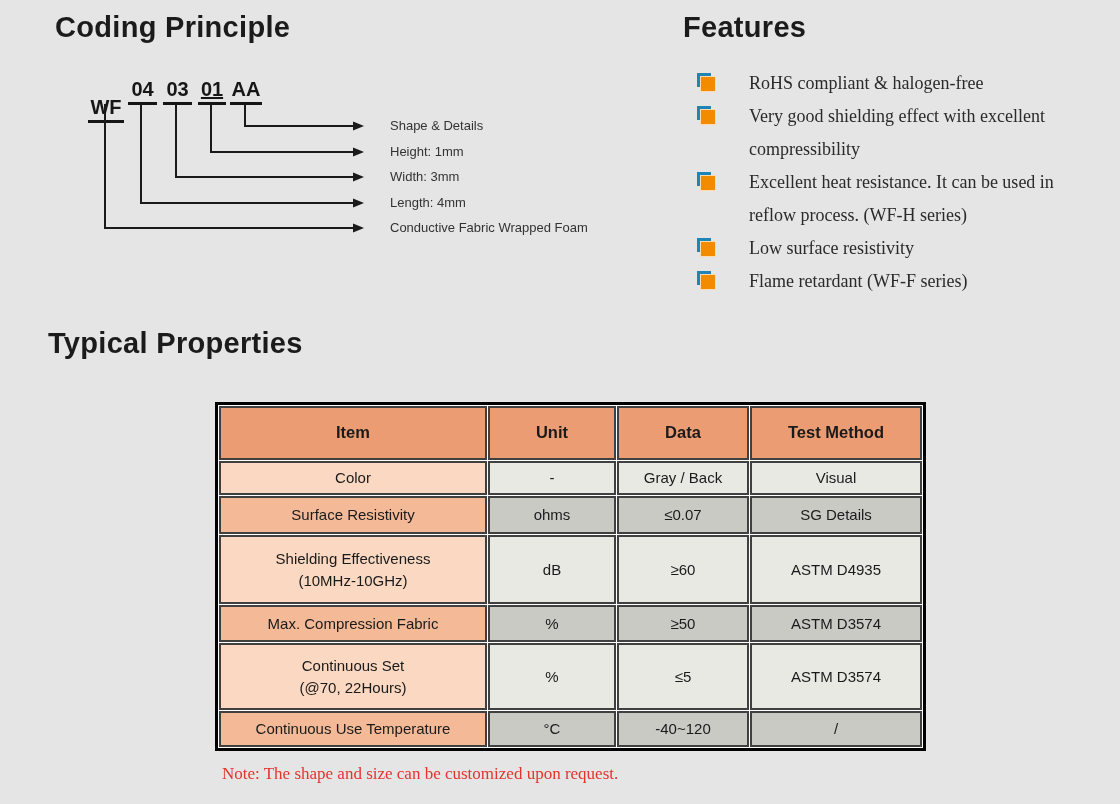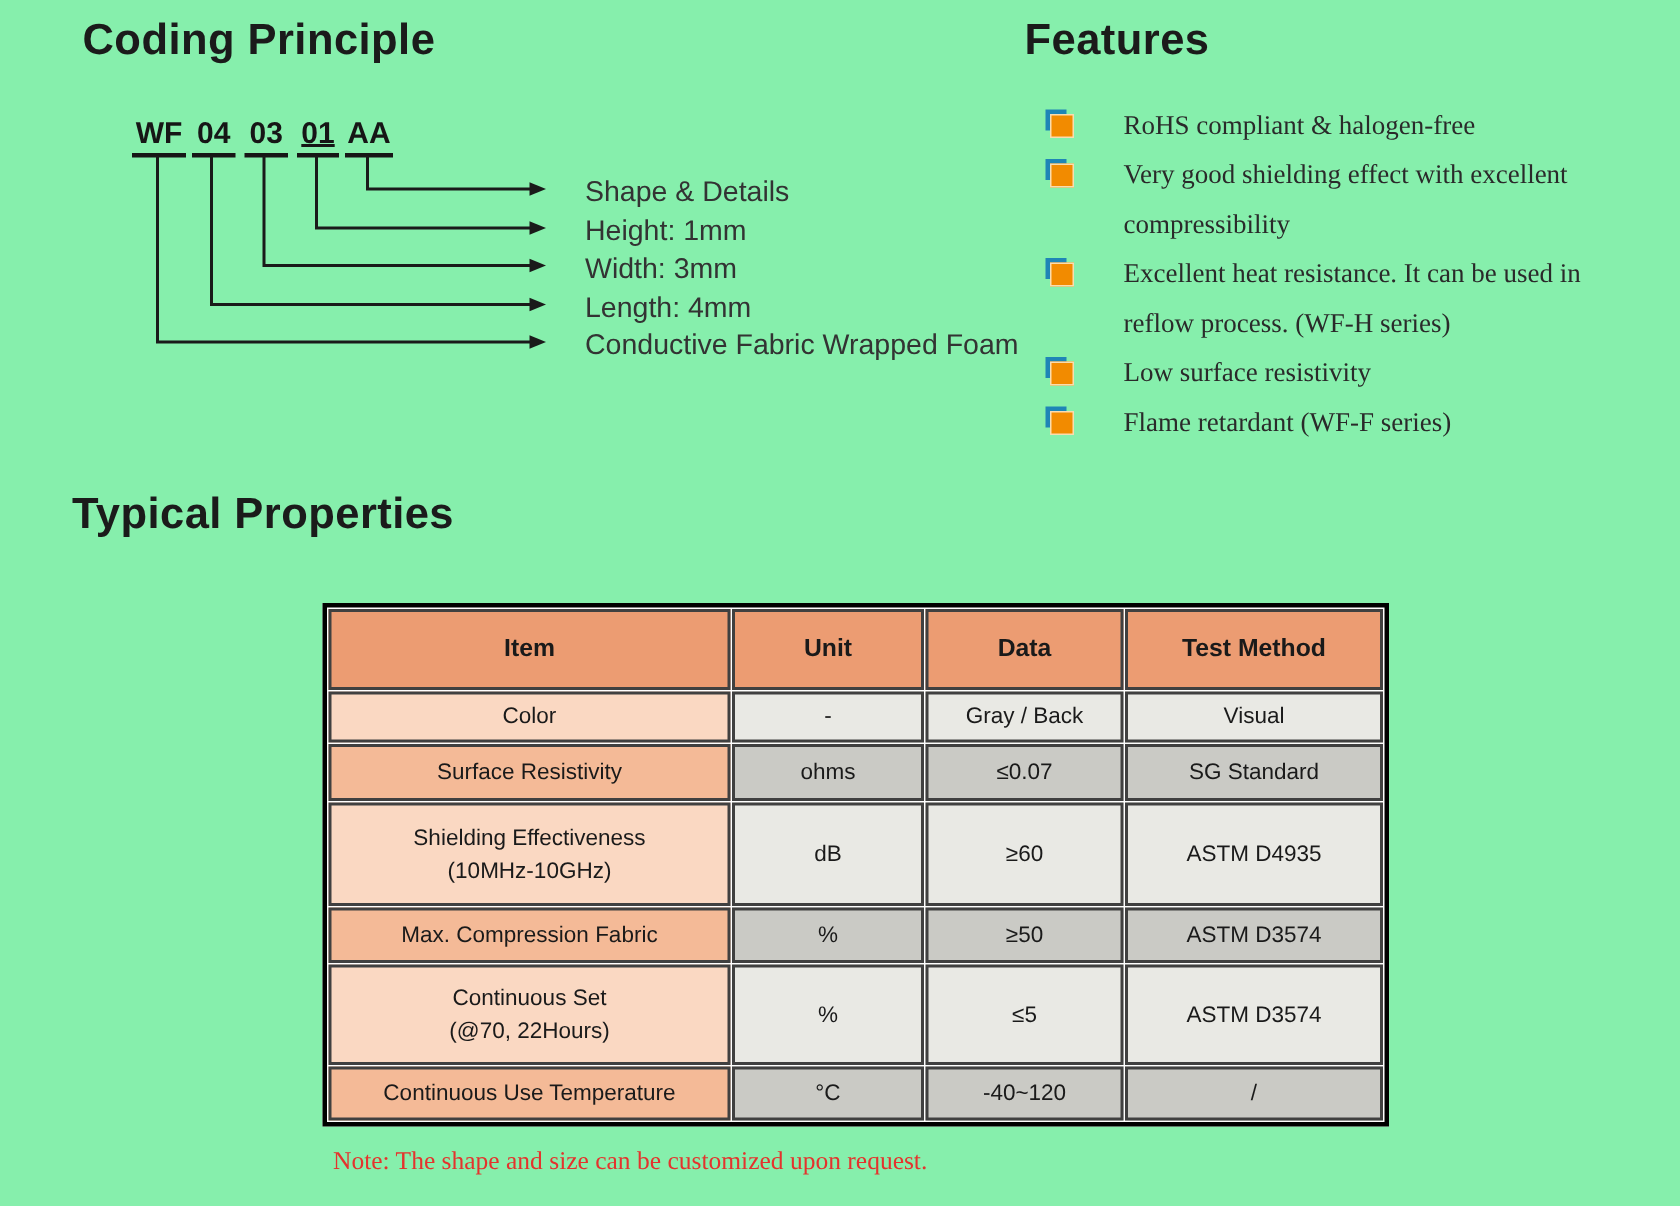--- a/index.html
+++ b/index.html
@@ -1,30 +1,30 @@
 <!DOCTYPE html>
 <html><head>
 <meta charset="utf-8">
 <style>
   html,body{margin:0;padding:0;background:#ffffff;}
   .page{
-    position:relative;width:1120px;height:804px;background:#86efac;
+    position:relative;width:1120px;height:804px;background:#e5e5e5;
     font-family:"Liberation Sans",sans-serif;color:#1c1c1c;overflow:hidden;
   }
   .section-heading{
     position:absolute;font-weight:bold;font-size:29px;letter-spacing:.3px;color:#1b1b1b;
   }
   
   .code-seg{
     position:absolute;top:78px;font-weight:bold;font-size:20px;color:#161616;
     border-bottom:3px solid #161616;padding:0 1px 1px 1px;text-align:center;
   }
   .diagram-svg{position:absolute;left:0;top:0;}
   .diagram-label{
-    position:absolute;left:390px;font-size:19px;color:#333333;white-space:nowrap;
+    position:absolute;left:390px;font-size:13px;color:#333333;white-space:nowrap;
   }
   
   .features-list{position:absolute;left:697px;top:67px;width:400px;}
   .feature-item{display:flex;align-items:flex-start;}
   .feature-text{
     font-family:"Liberation Serif",serif;font-size:18px;line-height:33px;
     color:#2a2a2a;width:312px;
   }
   .bullet{position:relative;width:21px;height:21px;flex:none;margin-top:6px;margin-right:31px;}
   .bullet .back{position:absolute;left:0;top:0;width:14px;height:14px;background:#1f85b6;}
@@ -51,21 +51,21 @@
     font-family:"Liberation Serif",serif;font-size:17px;color:#e4332d;
   }
 </style>
 </head>
 <body>
 
 <div class="page">
 
   <div class="section-heading" style="left:55px;top:11px;">Coding Principle</div>
 
-  <span class="code-seg" style="left:88px;width:34px;">WF</span>
+  <span class="code-seg" style="left:88px;width:34px;margin-top:18px;">WF</span>
   <span class="code-seg" style="left:128px;width:27px;">04</span>
   <span class="code-seg" style="left:163px;width:27px;">03</span>
   <span class="code-seg" style="left:198px;width:26px;text-decoration:underline;">01</span>
   <span class="code-seg" style="left:230px;width:30px;">AA</span>
 
   <svg class="diagram-svg" width="400" height="250" viewBox="0 0 400 250">
     <g stroke="#1a1a1a" stroke-width="2" fill="none">
       <path d="M245,104 V126 H354"></path>
       <path d="M211,104 V152 H354"></path>
       <path d="M176,104 V177 H354"></path>
@@ -146,21 +146,21 @@
     <tr style="height:34px">
       <td class="peach-light">Color</td>
       <td class="gray-light">-</td>
       <td class="gray-light">Gray / Back</td>
       <td class="gray-light">Visual</td>
     </tr>
     <tr style="height:38px">
       <td class="peach-dark">Surface Resistivity</td>
       <td class="gray-dark">ohms</td>
       <td class="gray-dark">≤0.07</td>
-      <td class="gray-dark">SG Standard</td>
+      <td class="gray-dark">SG Details</td>
     </tr>
     <tr style="height:69px">
       <td class="peach-light">Shielding Effectiveness
 (10MHz-10GHz)</td>
       <td class="gray-light">dB</td>
       <td class="gray-light">≥60</td>
       <td class="gray-light">ASTM D4935</td>
     </tr>
     <tr style="height:37px">
       <td class="peach-dark">Max. Compression Fabric</td>

